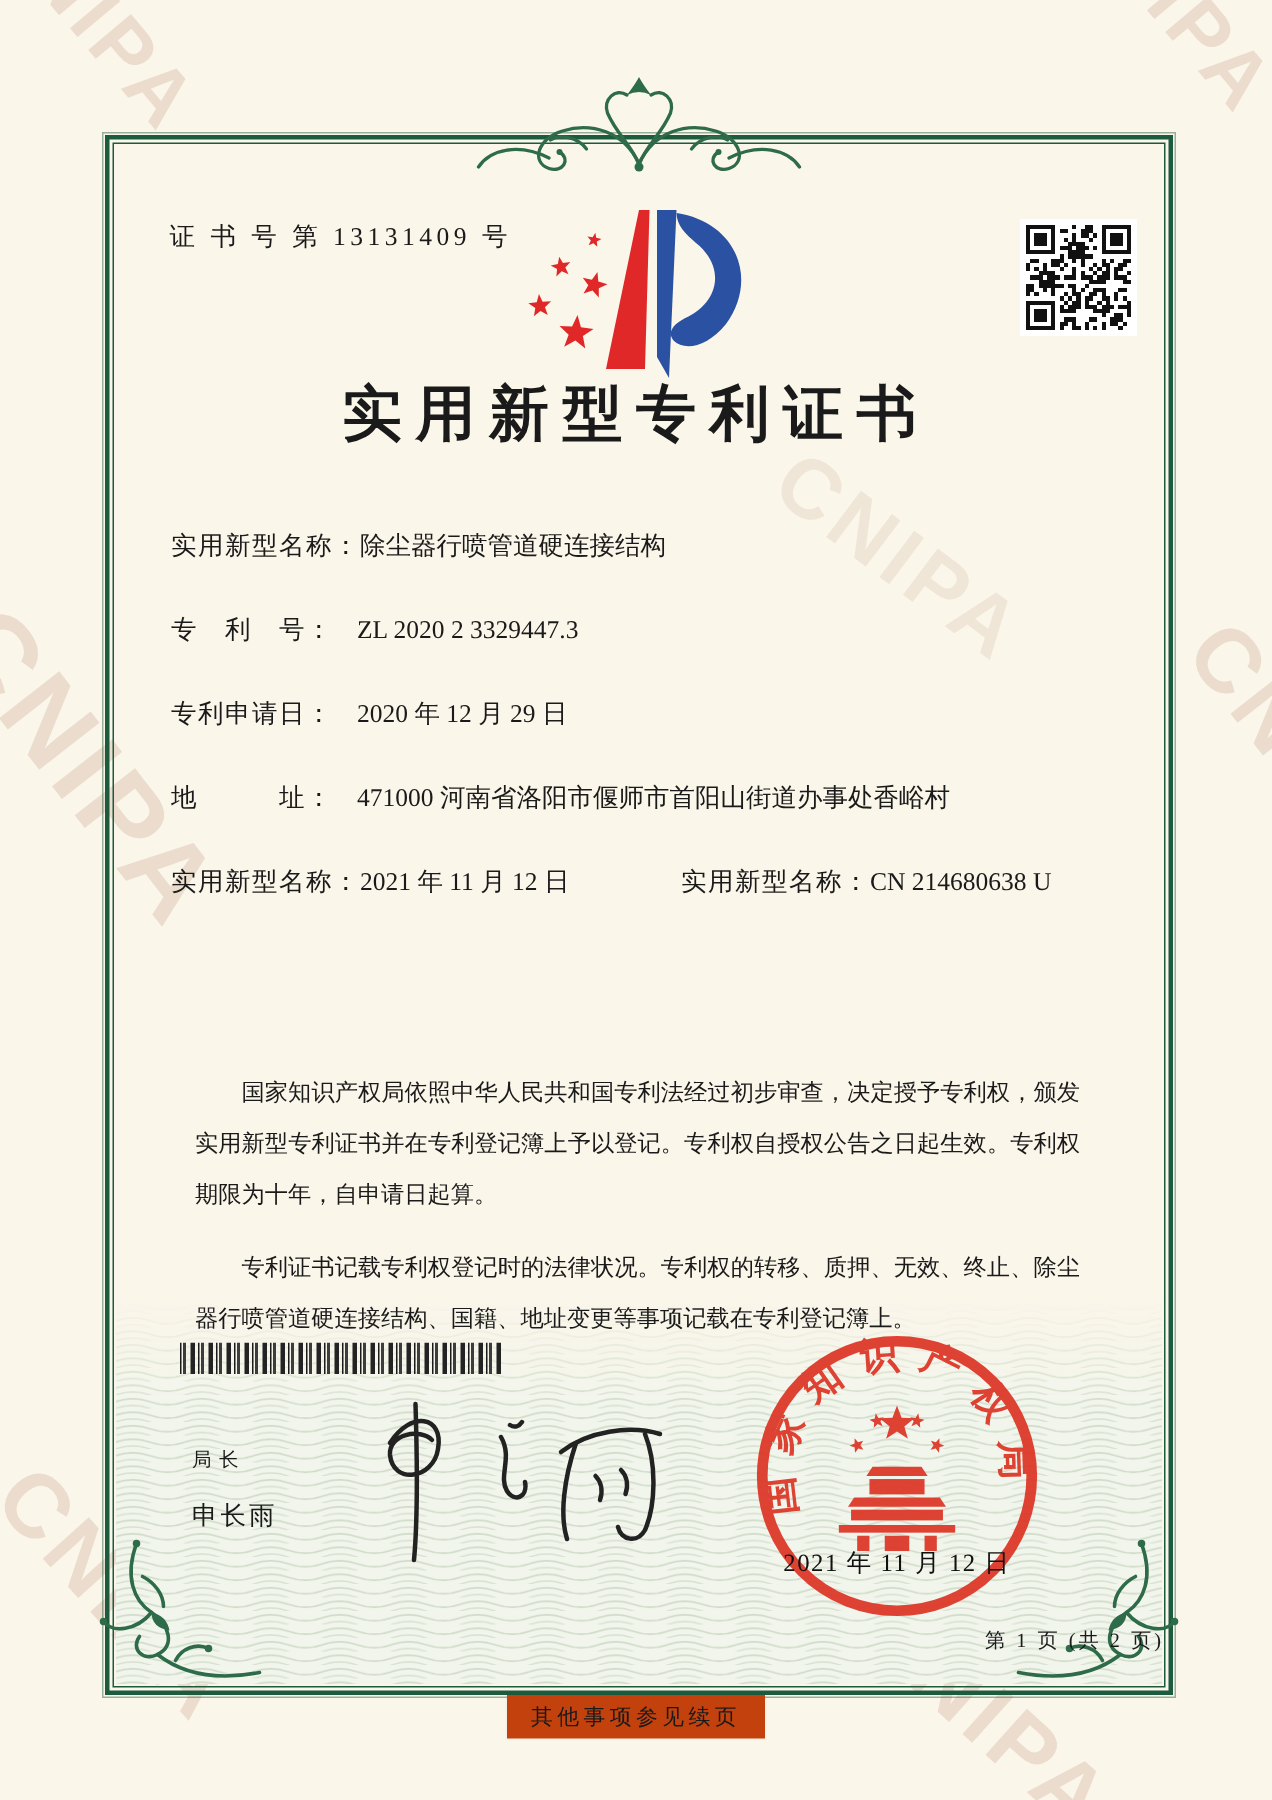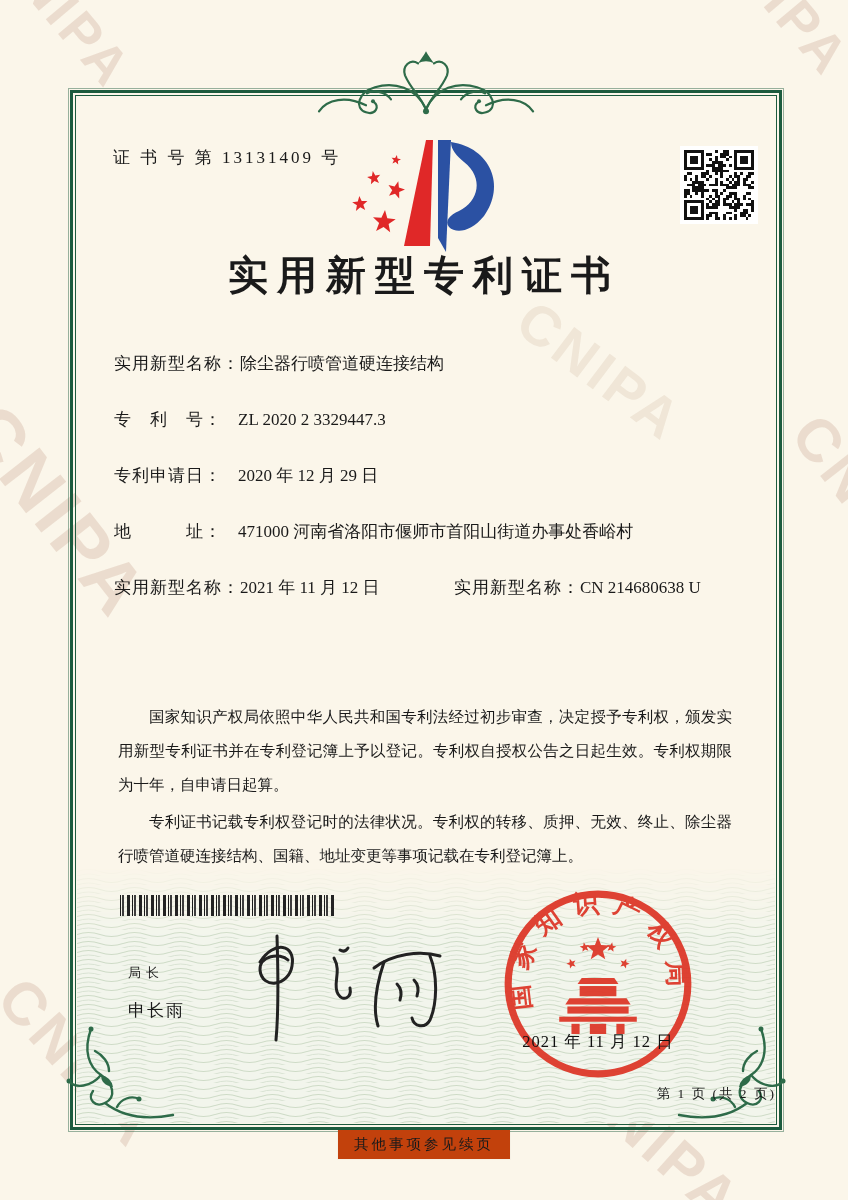--- a/index.html
+++ b/index.html
@@ -42,21 +42,21 @@
   .content{position:absolute;inset:0;z-index:3;}
   .cert-no{left:113px;top:146px;font-size:17px;letter-spacing:3px;}
   .logo{left:338px;top:134px;width:180px;height:124px;}
   .qr{left:680px;top:146px;width:70px;height:70px;background:#fff;padding:4px;}
   .title{left:0;right:0;top:248px;text-align:center;font-size:40px;font-weight:bold;letter-spacing:9px;}
   .fields{left:114px;top:352px;width:642px;font-size:17px;}
   .row{margin-bottom:33px;white-space:nowrap;}
   .row .lbl{display:inline-block;min-width:124px;white-space:pre;letter-spacing:1px;}
   .pair1{display:inline-block;width:340px;white-space:nowrap;}
   .paras{left:114px;top:696px;width:622px;font-size:15.5px;line-height:2.18;text-align:justify;}
-  .paras p{margin:4px;text-indent:2em;}
+  .paras p{margin:16px;text-indent:2em;}
   .barcode{left:120px;top:895px;width:218px;height:21px;}
   .sig-title{left:128px;top:964px;font-size:13px;letter-spacing:5px;}
   .sig-name{left:128px;top:999px;font-size:17px;letter-spacing:2px;}
   .sig-script{left:222px;top:928px;width:235px;height:118px;}
   .seal{left:500px;top:886px;width:196px;height:196px;opacity:.93;}
   .seal-date{left:494px;top:1031px;width:208px;text-align:center;font-size:16.5px;letter-spacing:1px;color:#101010;}
   .page-info{left:70px;top:1085px;width:706px;text-align:right;font-size:13.5px;letter-spacing:2px;}
   .note{left:50%;top:1130px;transform:translateX(-50%);background:#c2410c;padding:5px 16px;font-size:14.5px;letter-spacing:3px;box-shadow:0 0 0 1px rgba(0,0,0,0.02);}
 </style>
 </head>

